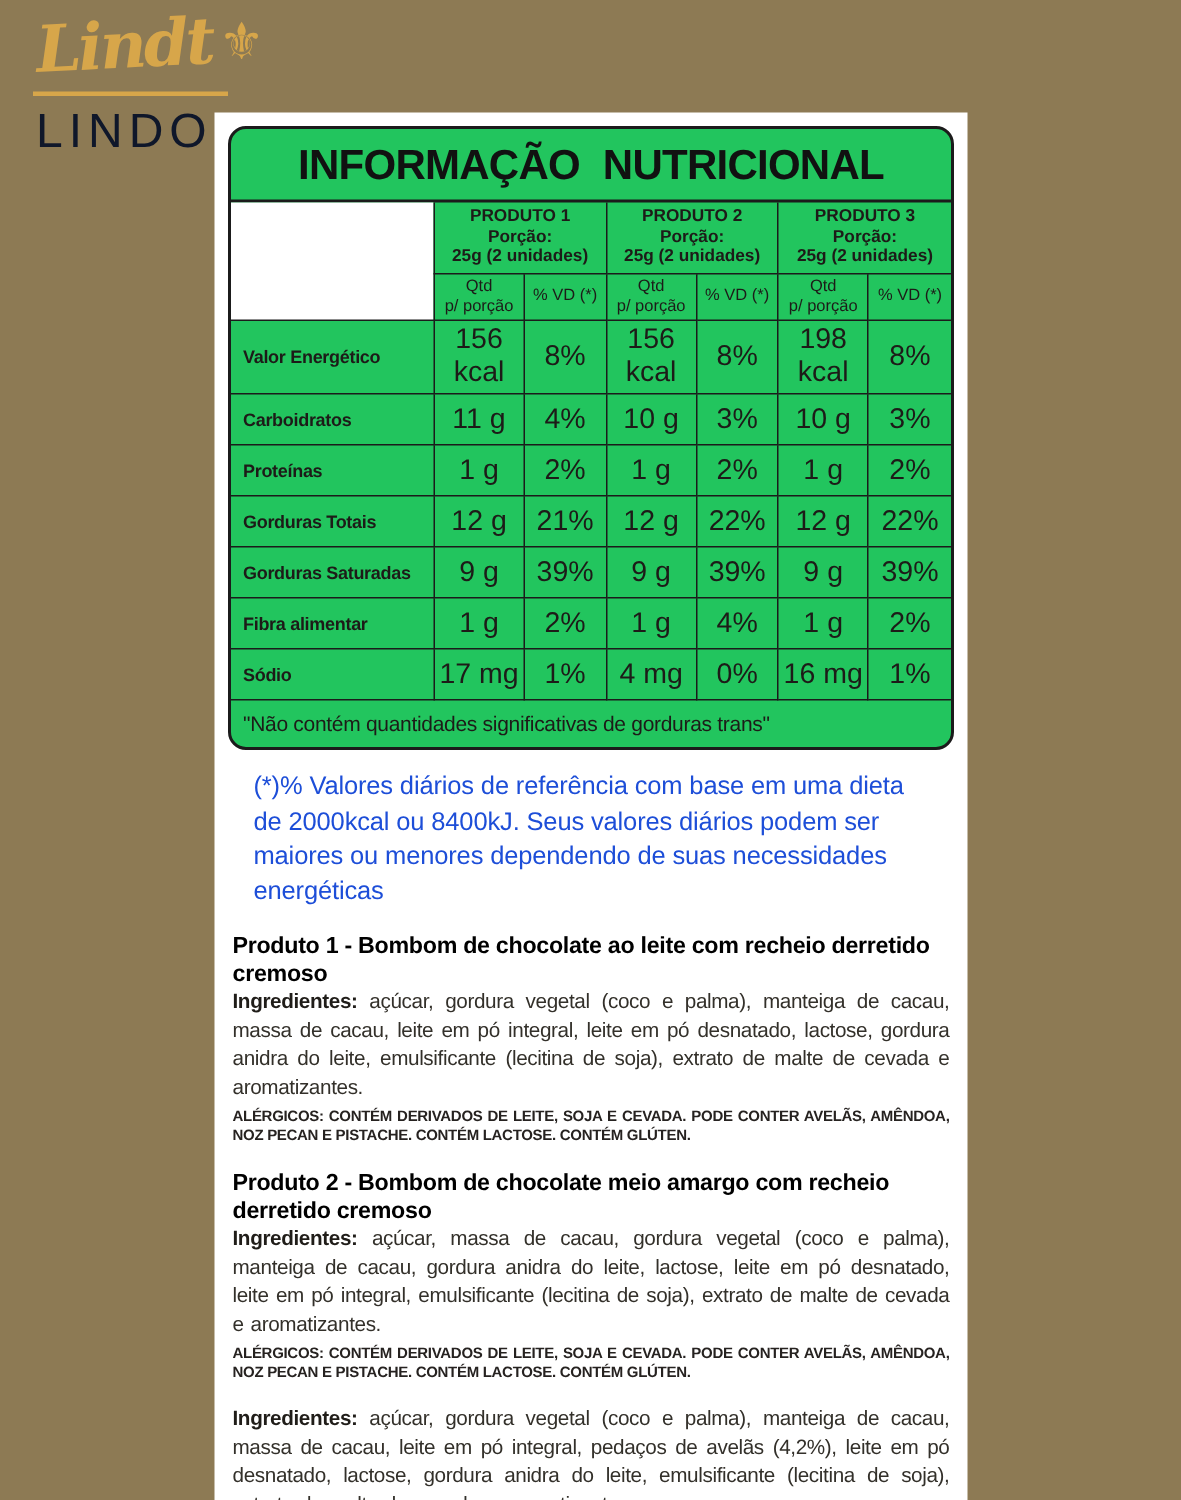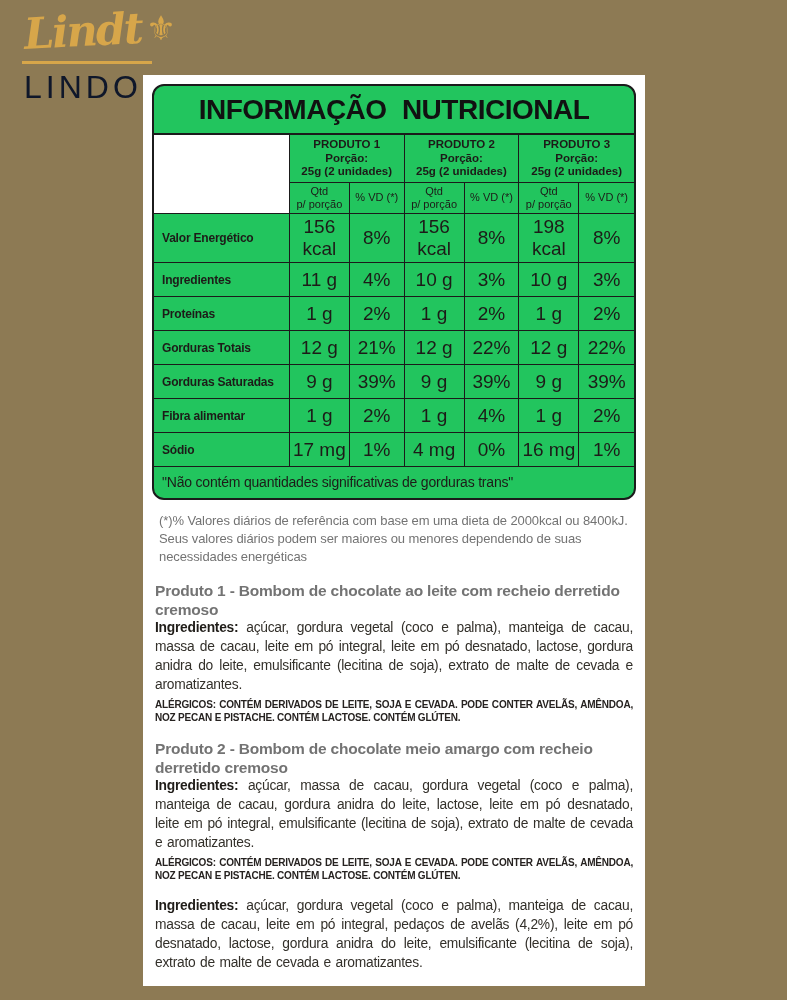--- a/index.html
+++ b/index.html
@@ -100,33 +100,33 @@
   td.val { text-align: center; font-size: 19px; padding: 2px; }
   td.transnote {
     font-size: 14px;
     padding: 7px 8px 8px;
     letter-spacing: -0.2px;
     height: 30px;
   }
 
   
   .footnote {
-    margin: 12px 7px 0;
-    font-size: 13px;
+    margin: 12px 17px 0;
+    font-size: 17px;
     line-height: 1.38;
-    color: #737373;
+    color: #1d4ed8;
     letter-spacing: -0.1px;
   }
   .products { padding: 0 3px; }
   .product { margin-top: 15px; }
   .prod-heading {
     font-size: 15.5px;
     font-weight: 700;
     line-height: 1.24;
-    color: #737373;
+    color: #000000;
     letter-spacing: -0.2px;
   }
   .ingredients {
     font-size: 13.8px;
     line-height: 1.37;
     color: #33302a;
     text-align: justify;
     letter-spacing: -0.25px;
     word-spacing: 1px;
   }
@@ -197,21 +197,21 @@
           <tr>
             <td class="rowlabel">Valor Energético</td>
             <td class="val">156 kcal</td>
             <td class="val">8%</td>
             <td class="val">156 kcal</td>
             <td class="val">8%</td>
             <td class="val">198 kcal</td>
             <td class="val">8%</td>
           </tr>
           <tr>
-            <td class="rowlabel">Ingredientes</td>
+            <td class="rowlabel">Carboidratos</td>
             <td class="val">11 g</td>
             <td class="val">4%</td>
             <td class="val">10 g</td>
             <td class="val">3%</td>
             <td class="val">10 g</td>
             <td class="val">3%</td>
           </tr>
           <tr>
             <td class="rowlabel">Proteínas</td>
             <td class="val">1 g</td>

